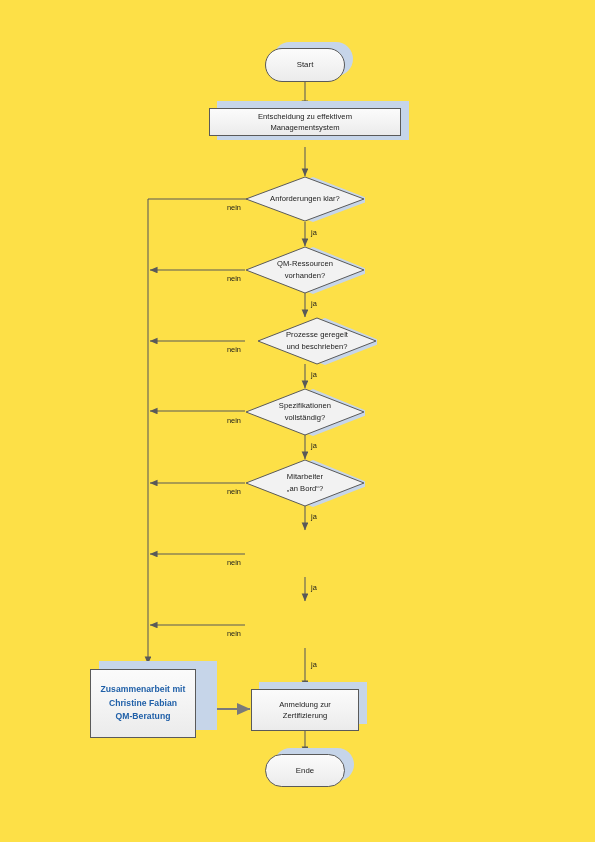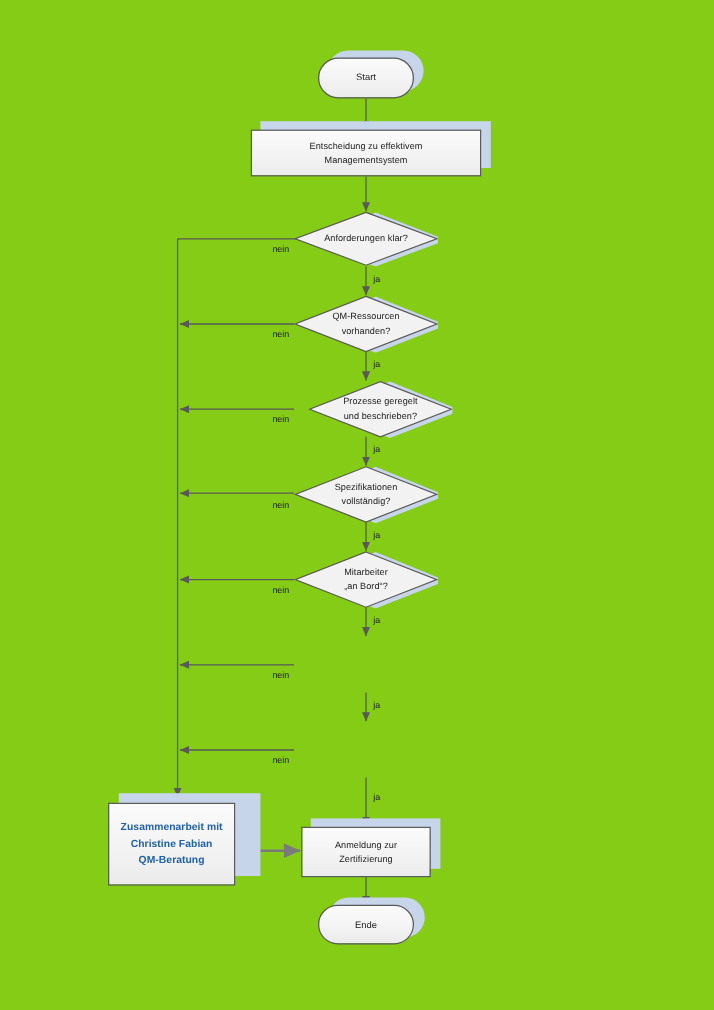--- a/index.html
+++ b/index.html
@@ -7,21 +7,21 @@
     padding: 0;
     background: #ffffff;
   }
   body {
     font-family: "Liberation Sans", sans-serif;
   }
   #page {
     position: relative;
     width: 595px;
     height: 842px;
-    background: #84cc16;
+    background: #fde047;
     overflow: hidden;
   }
   #svg-layer {
     position: absolute;
     left: 0;
     top: 0;
     width: 595px;
     height: 842px;
   }
 
@@ -144,21 +144,21 @@
     <line x1="208" y1="709" x2="250" y2="709" stroke="#7a7a7a" stroke-width="2.1" fill="none" marker-end="url(#ah-thick)"></line>
   </svg>
 
   <div class="node" style="left:265px; top:48px; width:80px; height:34px;">
     <div class="shadow rounded" style="left:8px; top:-6px; width:80px; height:34px;"></div>
     <div class="face rounded">
       <span class="label terminator">Start</span>
     </div>
   </div>
 
-  <div class="node" style="left:209px; top:108px; width:192px; height:39px;">
+  <div class="node" style="left:209px; top:108px; width:192px; height:28px;">
     <div class="shadow" style="left:8px; top:-7px; width:192px; height:39px;"></div>
     <div class="face">
       <span class="label">Entscheidung zu effektivem
 Managementsystem</span>
     </div>
   </div>
 
   <div class="diamond-wrap" style="left:245px; top:176px; width:120px; height:46px;">
     <svg class="dshadow" viewBox="0 0 120 46" preserveAspectRatio="none">
       <polygon points="68,1 127,24 68,46 9,24" fill="#c6d5e9"></polygon>

